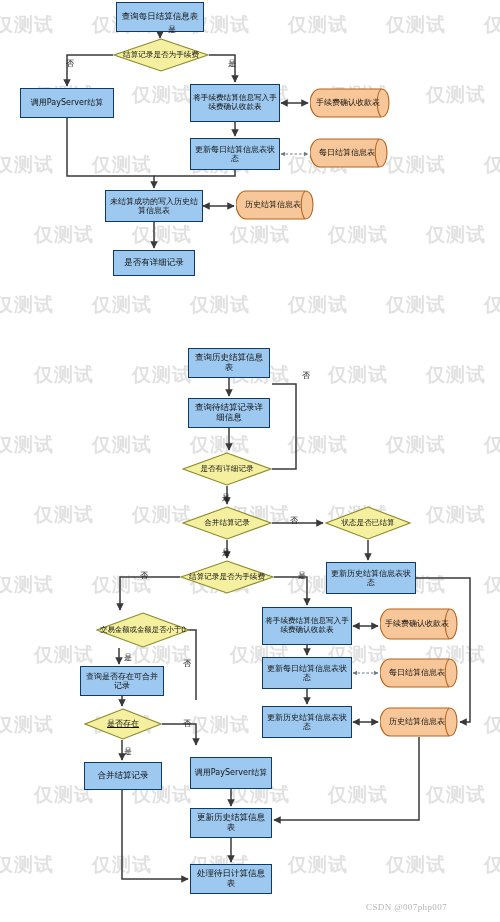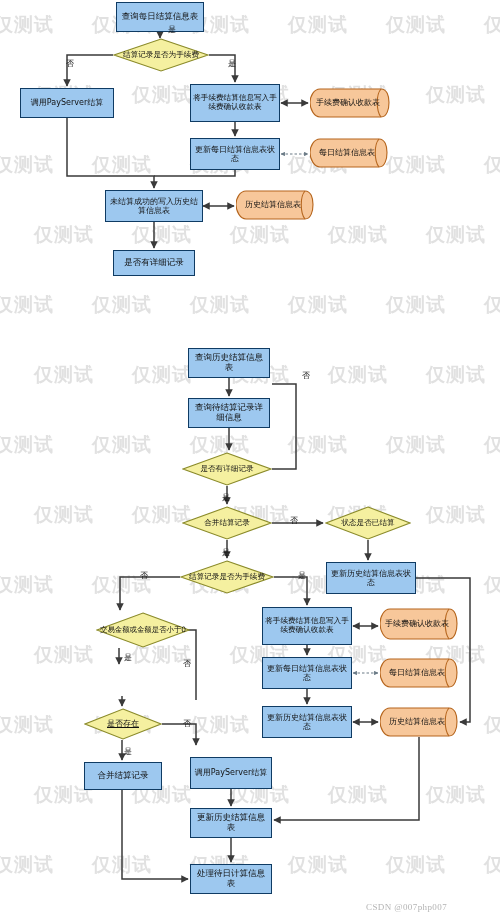--- a/index.html
+++ b/index.html
@@ -289,20 +289,23 @@
     <div class="node proc" style="left: 262px; top: 607px; width: 90px; height: 38px; background: rgb(157, 200, 239); border-color: rgb(15, 59, 99); font-size: 7.6px;">
       <span class="proc-inner">将手续费结算信息写入手续费确认收款表</span>
     </div>
     <div class="node doc" style="left: 380px; top: 608px; width: 78px; height: 32px; font-size: 8px;">
       <svg width="78" height="32">
         <path d="M10,1 L69,1 C75,1 77,8.680000000000001 77,15.5 C77,22.32 75,31 69,31 L10,31 C4,31 0,22.32 0,15.5 C0,8.680000000000001 4,1 10,1 Z" fill="#f7c79a" stroke="#b5651d" stroke-width="1.1"></path>
         <path d="M69,1 C64,6.82 64,24.18 69,31" fill="none" stroke="#b5651d" stroke-width="1.1"></path>
       </svg>
       <span class="dctxt">手续费确认收款表</span>
     </div>
+    <div class="node proc" style="left: 80px; top: 666px; width: 84px; height: 30px; background: rgb(157, 200, 239); border-color: rgb(15, 59, 99); font-size: 8px;">
+      <span class="proc-inner">查询是否存在可合并记录</span>
+    </div>
     <div class="node proc" style="left: 262px; top: 657px; width: 90px; height: 32px; background: rgb(157, 200, 239); border-color: rgb(15, 59, 99); font-size: 8px;">
       <span class="proc-inner">更新每日结算信息表状态</span>
     </div>
     <div class="node doc" style="left: 380px; top: 658px; width: 78px; height: 30px; font-size: 8px;">
       <svg width="78" height="30">
         <path d="M10,1 L69,1 C75,1 77,8.120000000000001 77,14.5 C77,20.88 75,29 69,29 L10,29 C4,29 0,20.88 0,14.5 C0,8.120000000000001 4,1 10,1 Z" fill="#f7c79a" stroke="#b5651d" stroke-width="1.1"></path>
         <path d="M69,1 C64,6.38 64,22.62 69,29" fill="none" stroke="#b5651d" stroke-width="1.1"></path>
       </svg>
       <span class="dctxt">每日结算信息表</span>
     </div>

